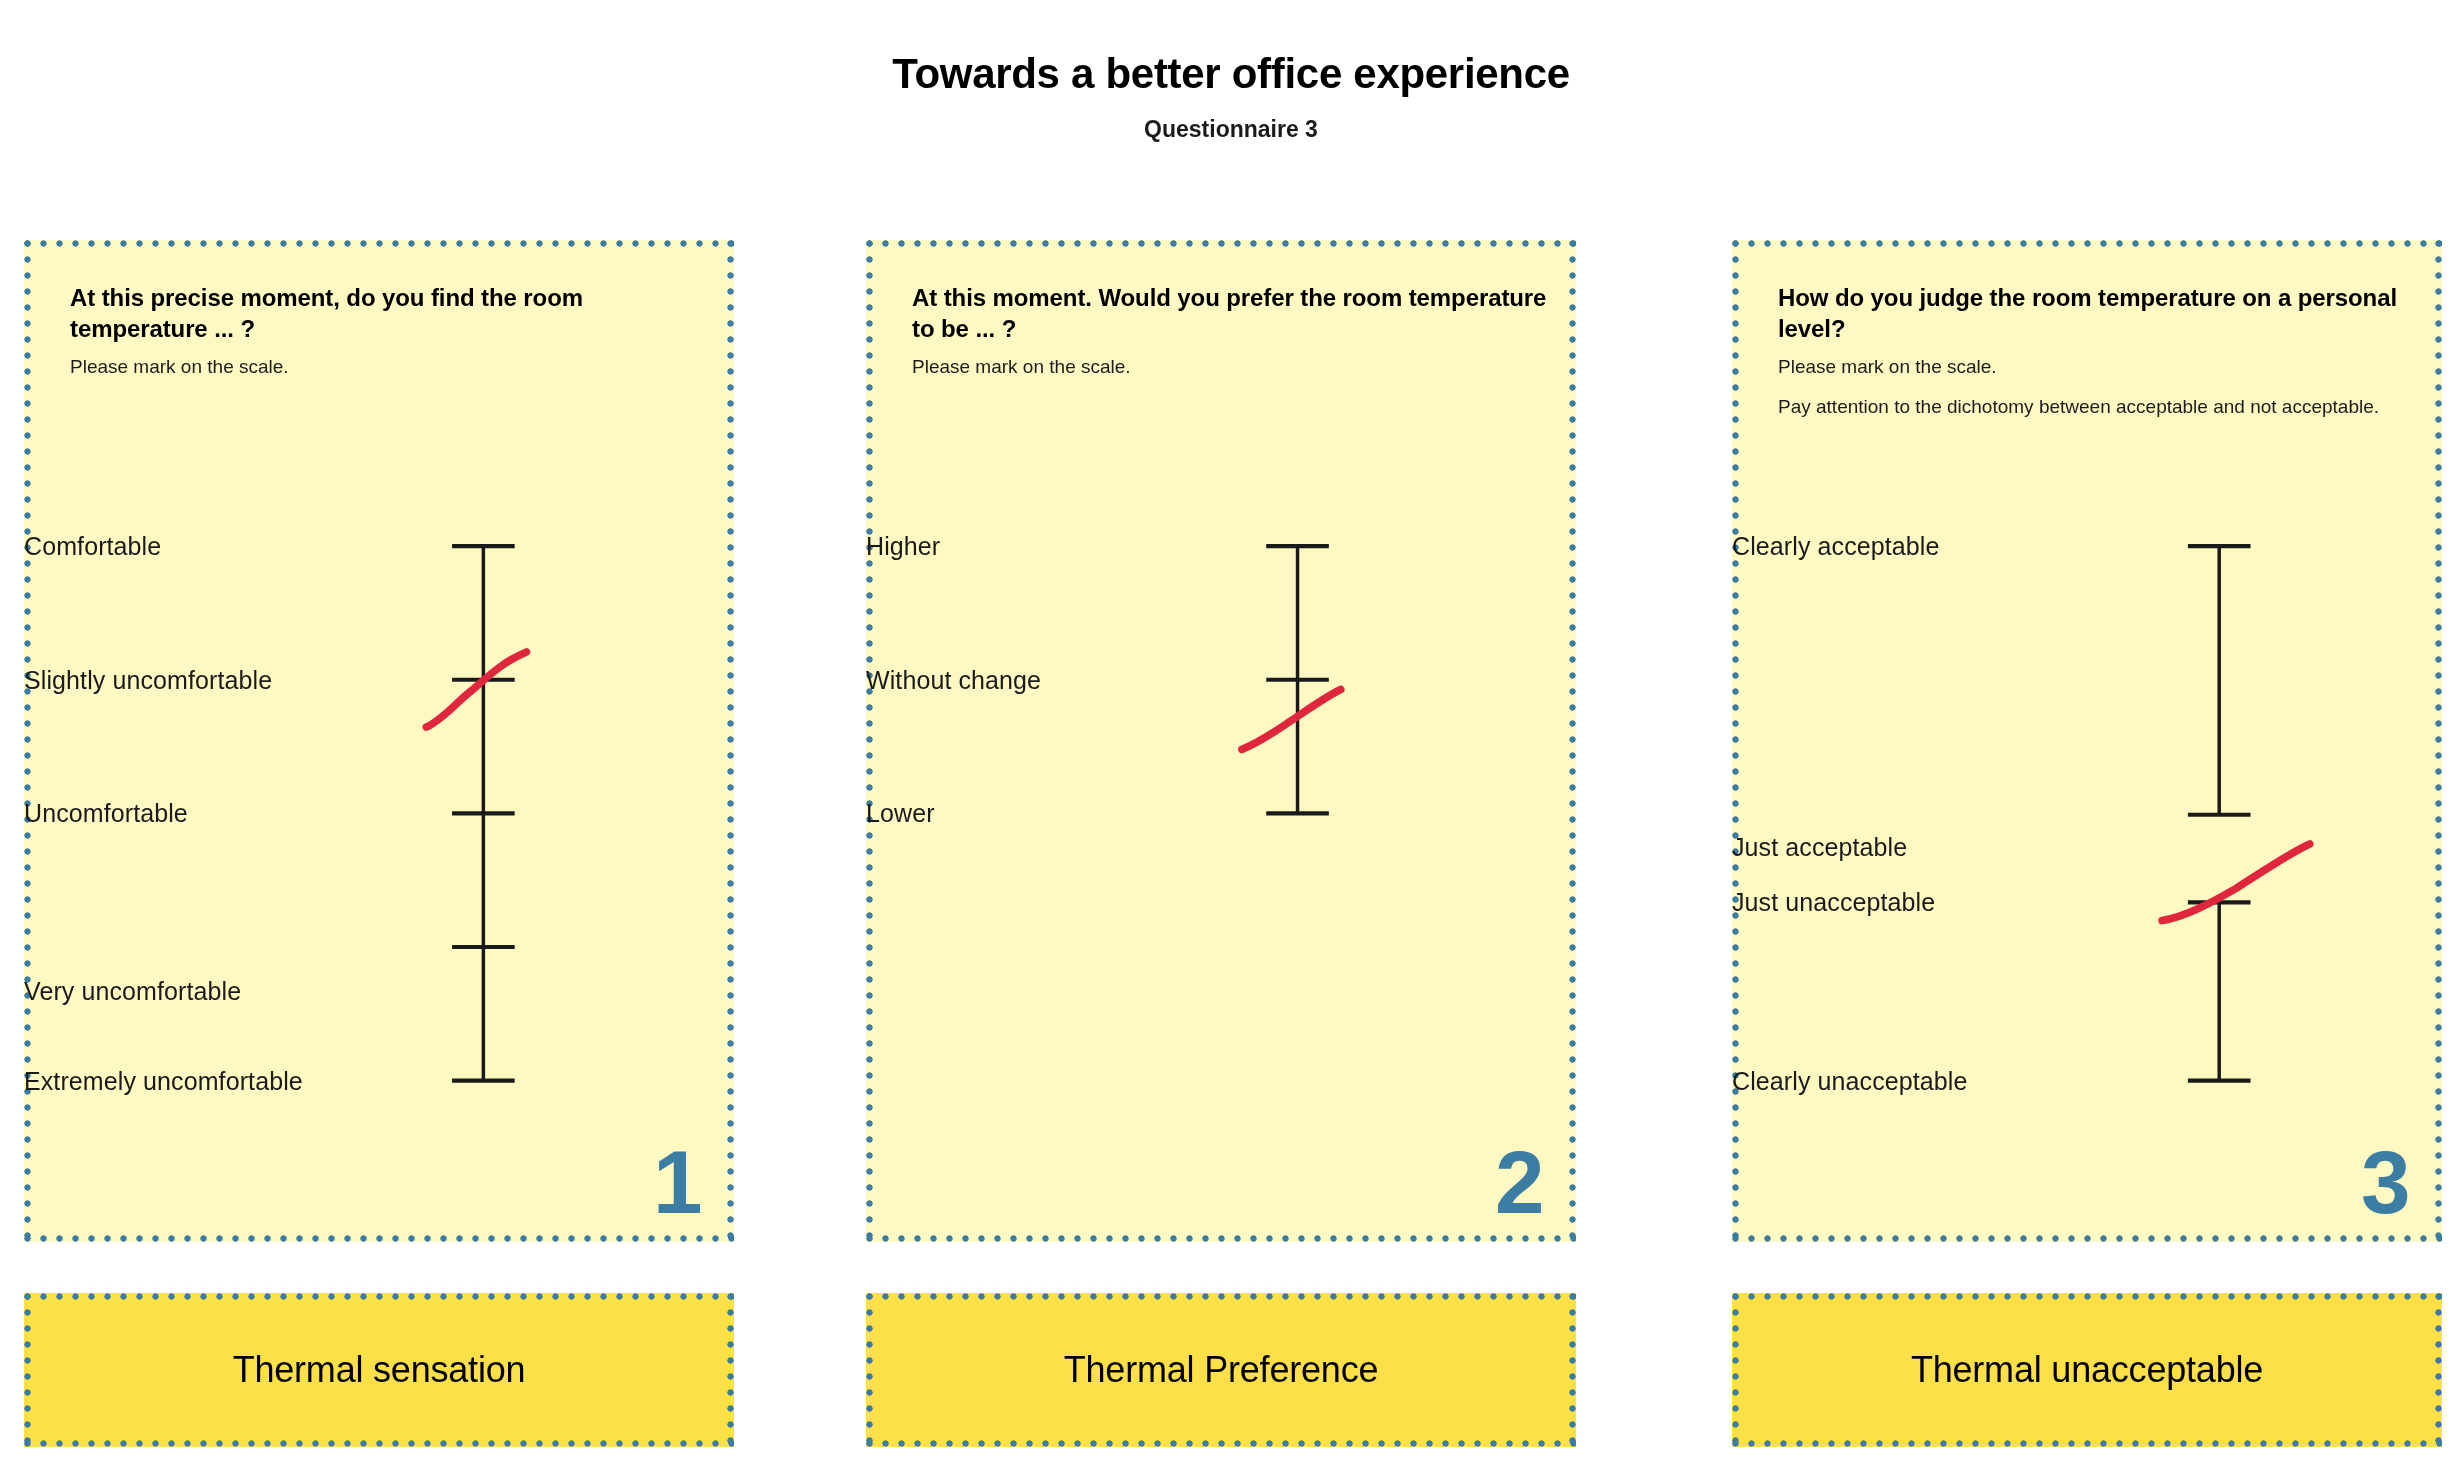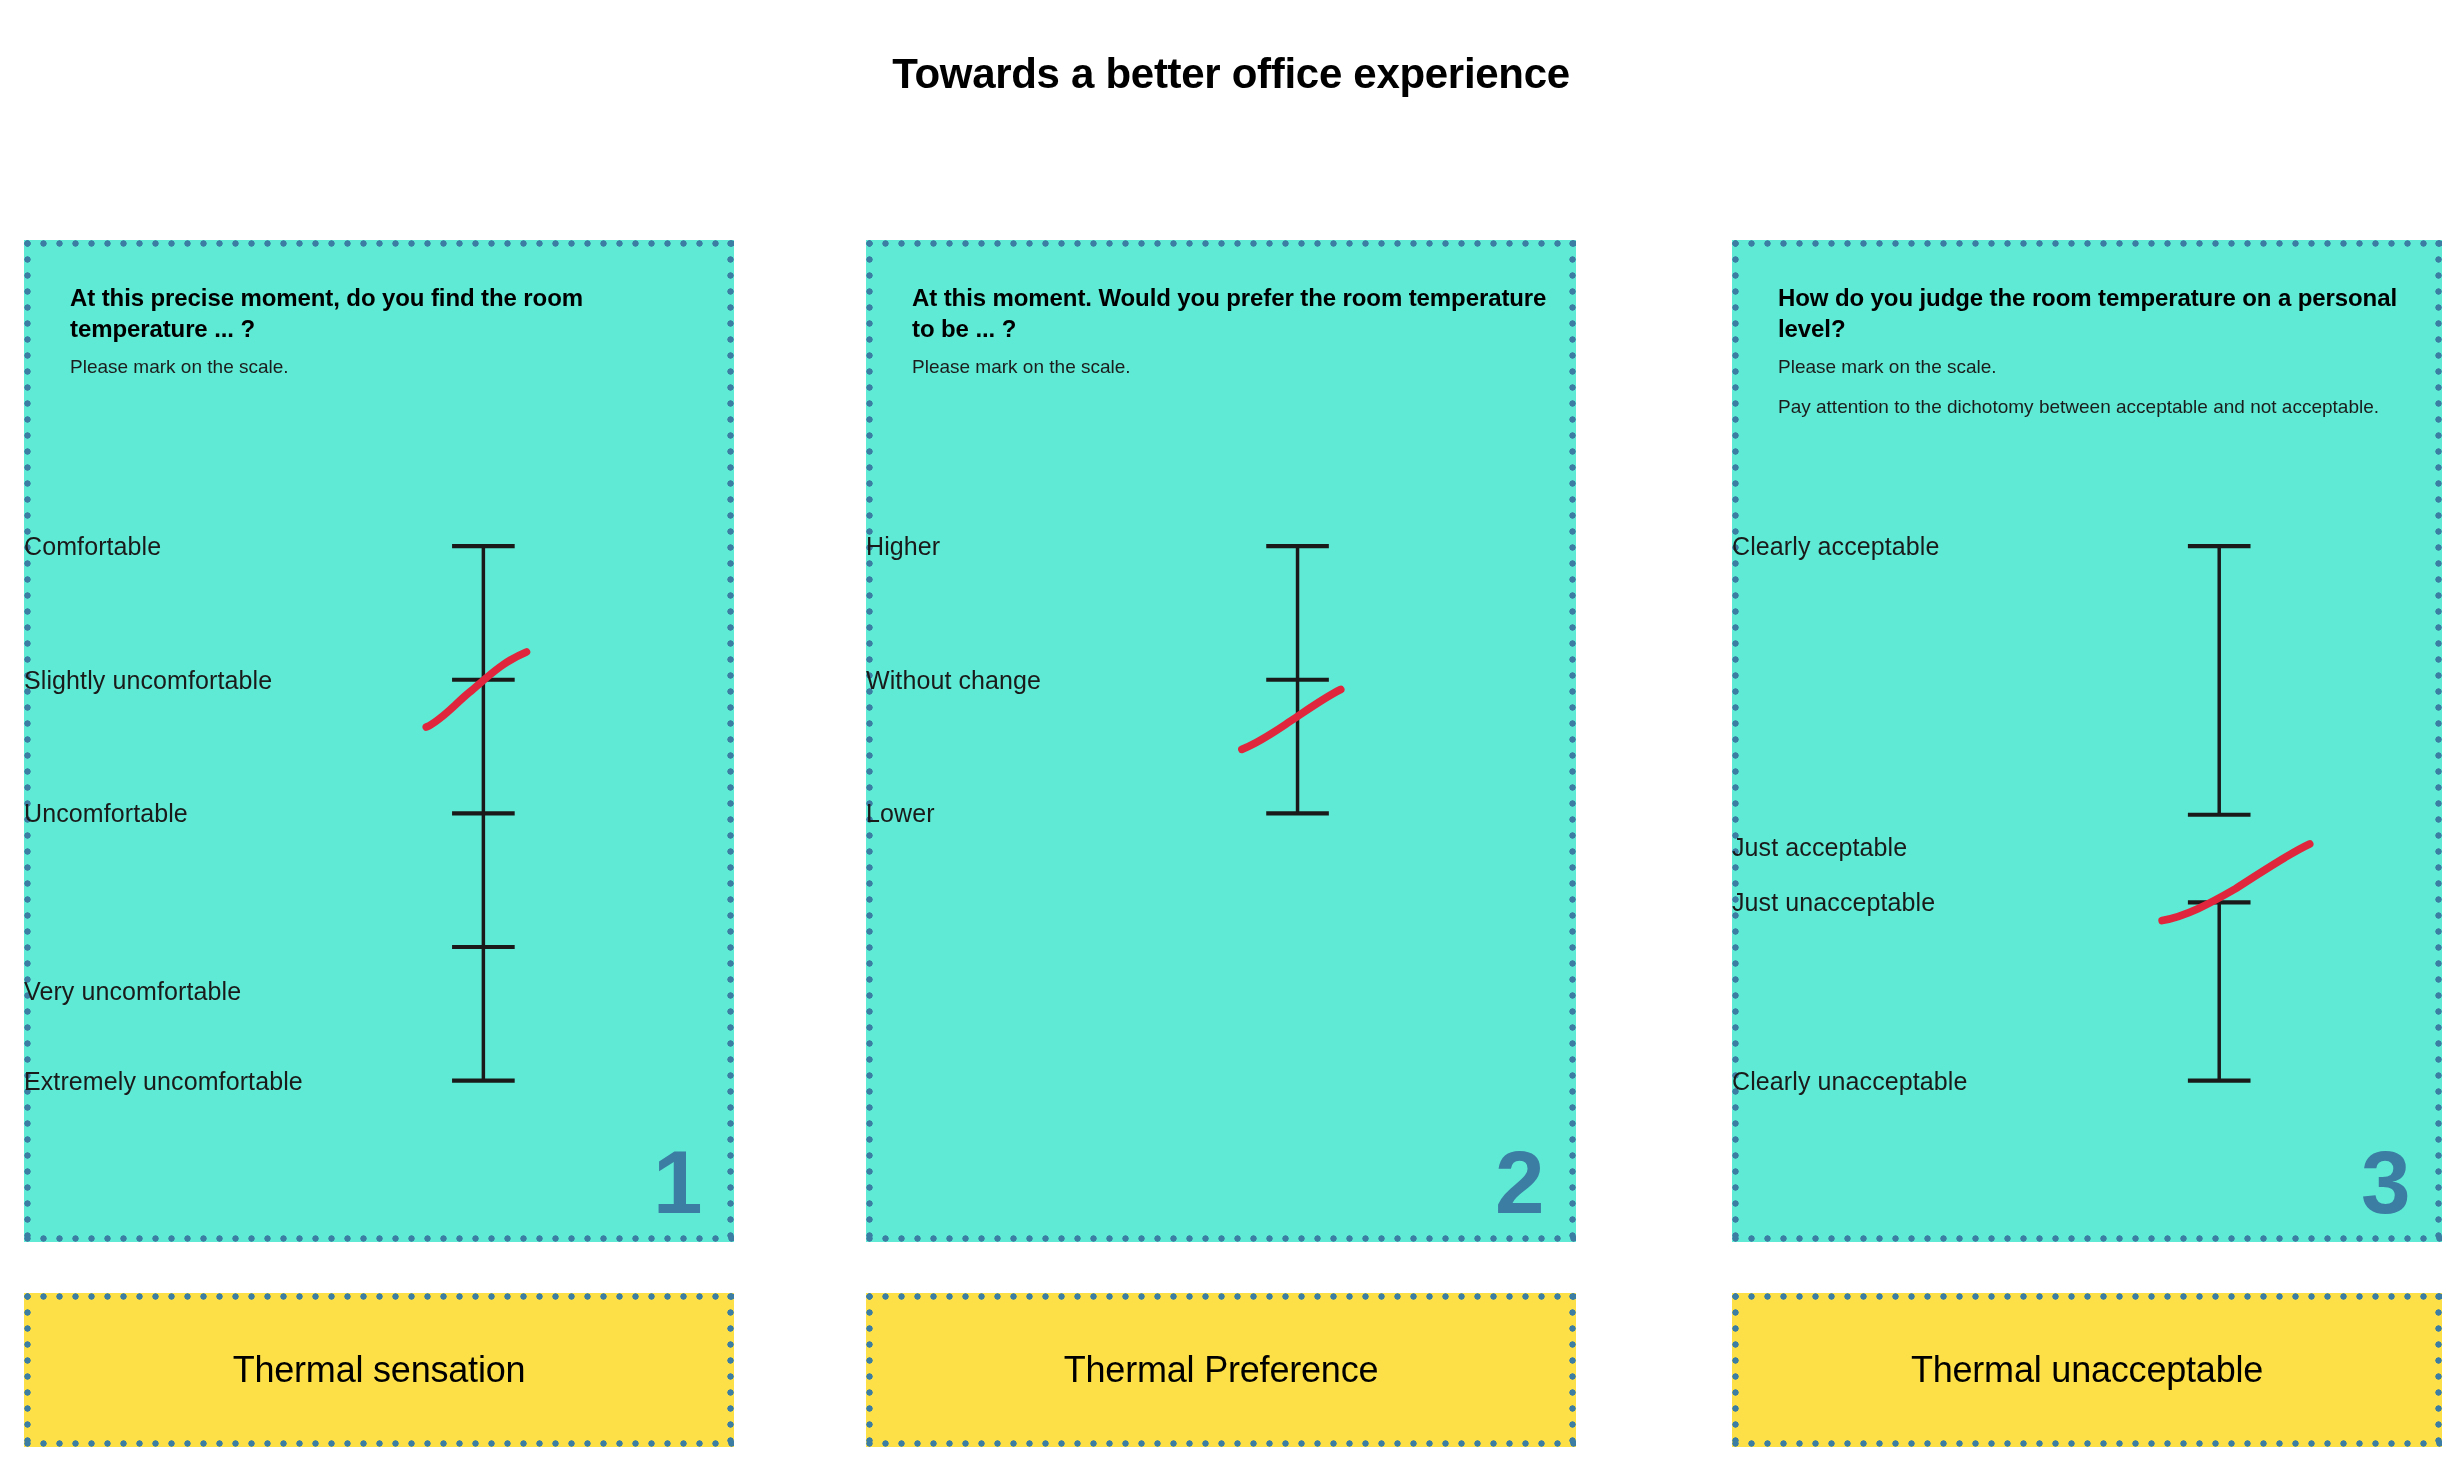--- a/index.html
+++ b/index.html
@@ -37,21 +37,21 @@
     font-size: 23px;
     font-weight: bold;
     color: #1b1b1b;
   }
 
   
   .card {
     position: absolute;
     top: 240px;
     height: 1002px;
-    background: #5eead4;
+    background: #fef9c3;
     box-sizing: border-box;
   }
   #card-1 { left: 24px;   width: 710px; }
   #card-2 { left: 866px; width: 710px; }
   #card-3 { left: 1732px; width: 710px; }
 
   
   .dotted-box {
     position: absolute;
     inset: 0;
@@ -154,20 +154,21 @@
     color: #000000;
     font-weight: normal;
     letter-spacing: -0.2px;
   }
 </style>
 </head>
 <body>
 
 <div id="header">
   <h1 id="page-title">Towards a better office experience</h1>
+  <div id="page-subtitle">Questionnaire 3</div>
 </div>
 
 <div class="card" id="card-1">
   <div class="dotted-box"></div>
   <div class="card-inner">
     <div class="question-block">
       <p class="q-title">At this precise moment, do you find the room temperature ... ?</p>
       <p class="q-hint">Please mark on the scale.</p>
     </div>
 

